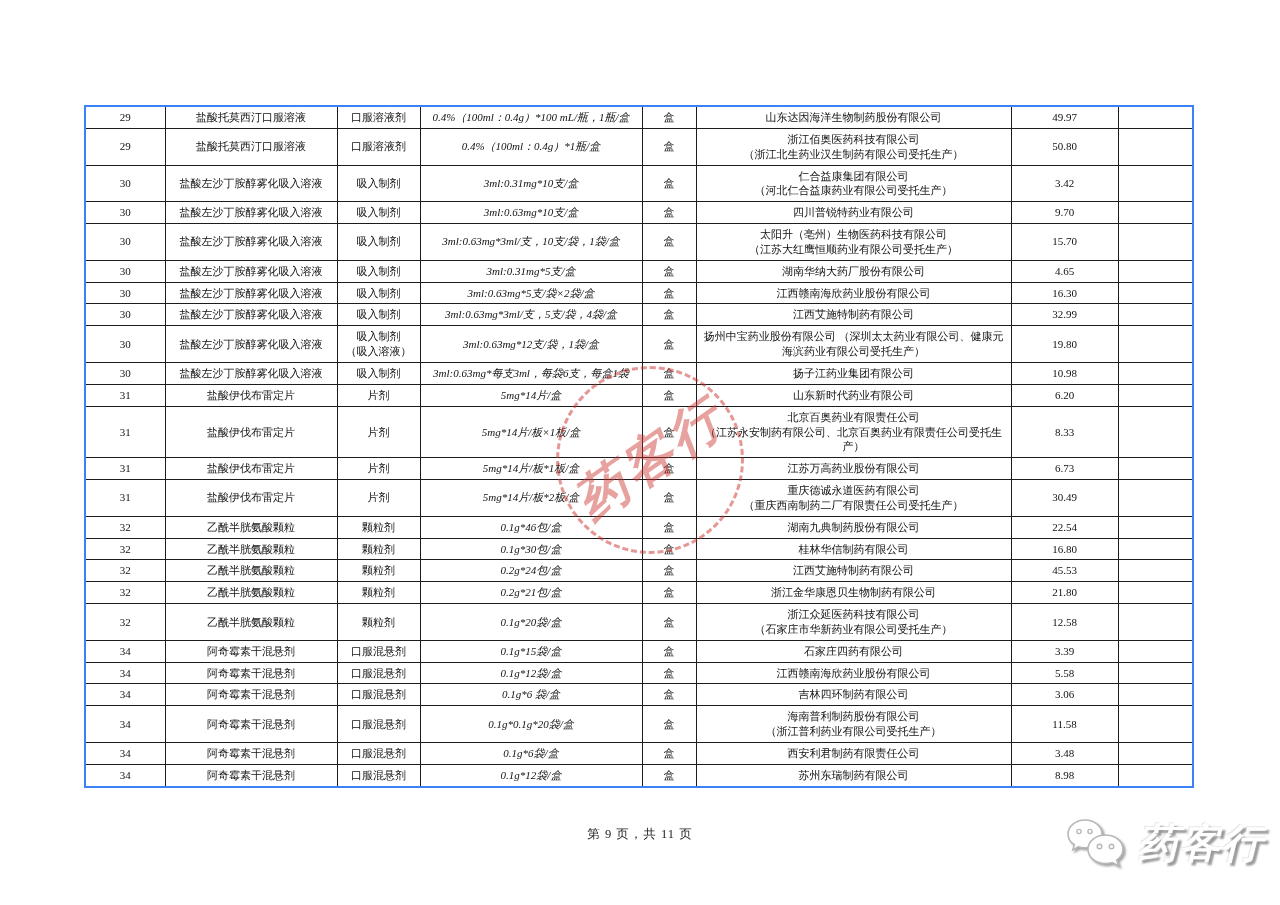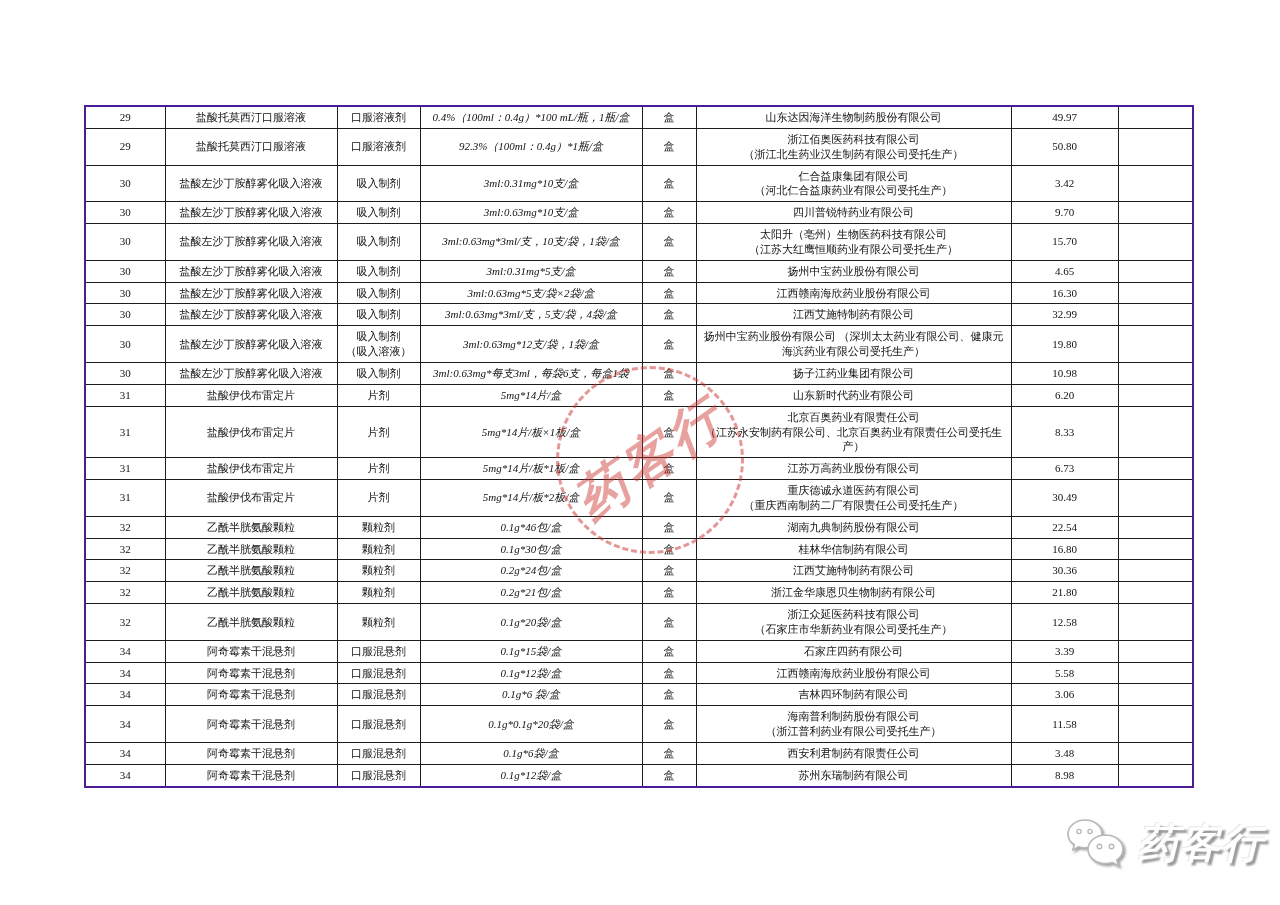--- a/index.html
+++ b/index.html
@@ -26,21 +26,21 @@
     line-height: 1.35;
     color: #111;
   }
   table.price-table td {
     border: 1px solid #1c1c1c;
     text-align: center;
     vertical-align: middle;
     padding: 3px 4px;
     word-break: break-all;
   }
-  table.price-table { border: 2px solid #4c1d95; }
+  table.price-table { border: 2px solid #3b82f6; }
   td.c-form, td.c-mfr { white-space: pre-line; }
   td.c-spec { padding: 3px 4px; font-style: italic; }
 
   .footer {
     position: absolute;
     left: 0; right: 0;
     top: 826px;
     text-align: center;
     font-size: 12.5px;
     color: #222;
@@ -115,21 +115,21 @@
       <td class="c-unit">盒</td>
       <td class="c-mfr">山东达因海洋生物制药股份有限公司</td>
       <td class="c-price">49.97</td>
       <td class="c-note"></td>
     </tr>
 
     <tr>
       <td class="c-no">29</td>
       <td class="c-name">盐酸托莫西汀口服溶液</td>
       <td class="c-form">口服溶液剂</td>
-      <td class="c-spec">92.3%（100ml：0.4g）*1瓶/盒</td>
+      <td class="c-spec">0.4%（100ml：0.4g）*1瓶/盒</td>
       <td class="c-unit">盒</td>
       <td class="c-mfr">浙江佰奥医药科技有限公司
 （浙江北生药业汉生制药有限公司受托生产）</td>
       <td class="c-price">50.80</td>
       <td class="c-note"></td>
     </tr>
 
     <tr>
       <td class="c-no">30</td>
       <td class="c-name">盐酸左沙丁胺醇雾化吸入溶液</td>
@@ -164,21 +164,21 @@
       <td class="c-price">15.70</td>
       <td class="c-note"></td>
     </tr>
 
     <tr>
       <td class="c-no">30</td>
       <td class="c-name">盐酸左沙丁胺醇雾化吸入溶液</td>
       <td class="c-form">吸入制剂</td>
       <td class="c-spec">3ml:0.31mg*5支/盒</td>
       <td class="c-unit">盒</td>
-      <td class="c-mfr">扬州中宝药业股份有限公司</td>
+      <td class="c-mfr">湖南华纳大药厂股份有限公司</td>
       <td class="c-price">4.65</td>
       <td class="c-note"></td>
     </tr>
 
     <tr>
       <td class="c-no">30</td>
       <td class="c-name">盐酸左沙丁胺醇雾化吸入溶液</td>
       <td class="c-form">吸入制剂</td>
       <td class="c-spec">3ml:0.63mg*5支/袋×2袋/盒</td>
       <td class="c-unit">盒</td>
@@ -289,21 +289,21 @@
       <td class="c-note"></td>
     </tr>
 
     <tr>
       <td class="c-no">32</td>
       <td class="c-name">乙酰半胱氨酸颗粒</td>
       <td class="c-form">颗粒剂</td>
       <td class="c-spec">0.2g*24包/盒</td>
       <td class="c-unit">盒</td>
       <td class="c-mfr">江西艾施特制药有限公司</td>
-      <td class="c-price">30.36</td>
+      <td class="c-price">45.53</td>
       <td class="c-note"></td>
     </tr>
 
     <tr>
       <td class="c-no">32</td>
       <td class="c-name">乙酰半胱氨酸颗粒</td>
       <td class="c-form">颗粒剂</td>
       <td class="c-spec">0.2g*21包/盒</td>
       <td class="c-unit">盒</td>
       <td class="c-mfr">浙江金华康恩贝生物制药有限公司</td>
@@ -389,20 +389,21 @@
       <td class="c-price">8.98</td>
       <td class="c-note"></td>
     </tr>
   </tbody>
   </table>
 
   <div class="stamp">
     <span class="stamp-text">药客行</span>
   </div>
 
+  <div class="footer">第 9 页，共 11 页</div>
 
   <div class="brand">
     <svg class="brand-icon" width="64" height="54" viewBox="0 0 64 54">
       <g fill="#ffffff" stroke="#b8b8b8" stroke-width="1.6">
         <path d="M21 3 C11.6 3 4 9.2 4 16.9 c0 4.4 2.5 8.3 6.4 10.8 l-1.6 5.1 5.5-3 c2.1 .6 4.3 1 6.7 1 9.4 0 17-6.2 17-13.9 C38 9.2 30.4 3 21 3 Z"></path>
         <path d="M41.5 18 C31.8 18 24 24.4 24 32.3 c0 7.9 7.8 14.3 17.5 14.3 2.5 0 4.8-.4 7-1.1 l6 3.2 -1.8-5.6 c3.9-2.6 6.3-6.5 6.3-10.8 C59 24.4 51.2 18 41.5 18 Z"></path>
       </g>
       <g fill="none" stroke="#b8b8b8" stroke-width="1.4">
         <circle cx="15" cy="14.5" r="2.1"></circle>
         <circle cx="26" cy="14.5" r="2.1"></circle>

